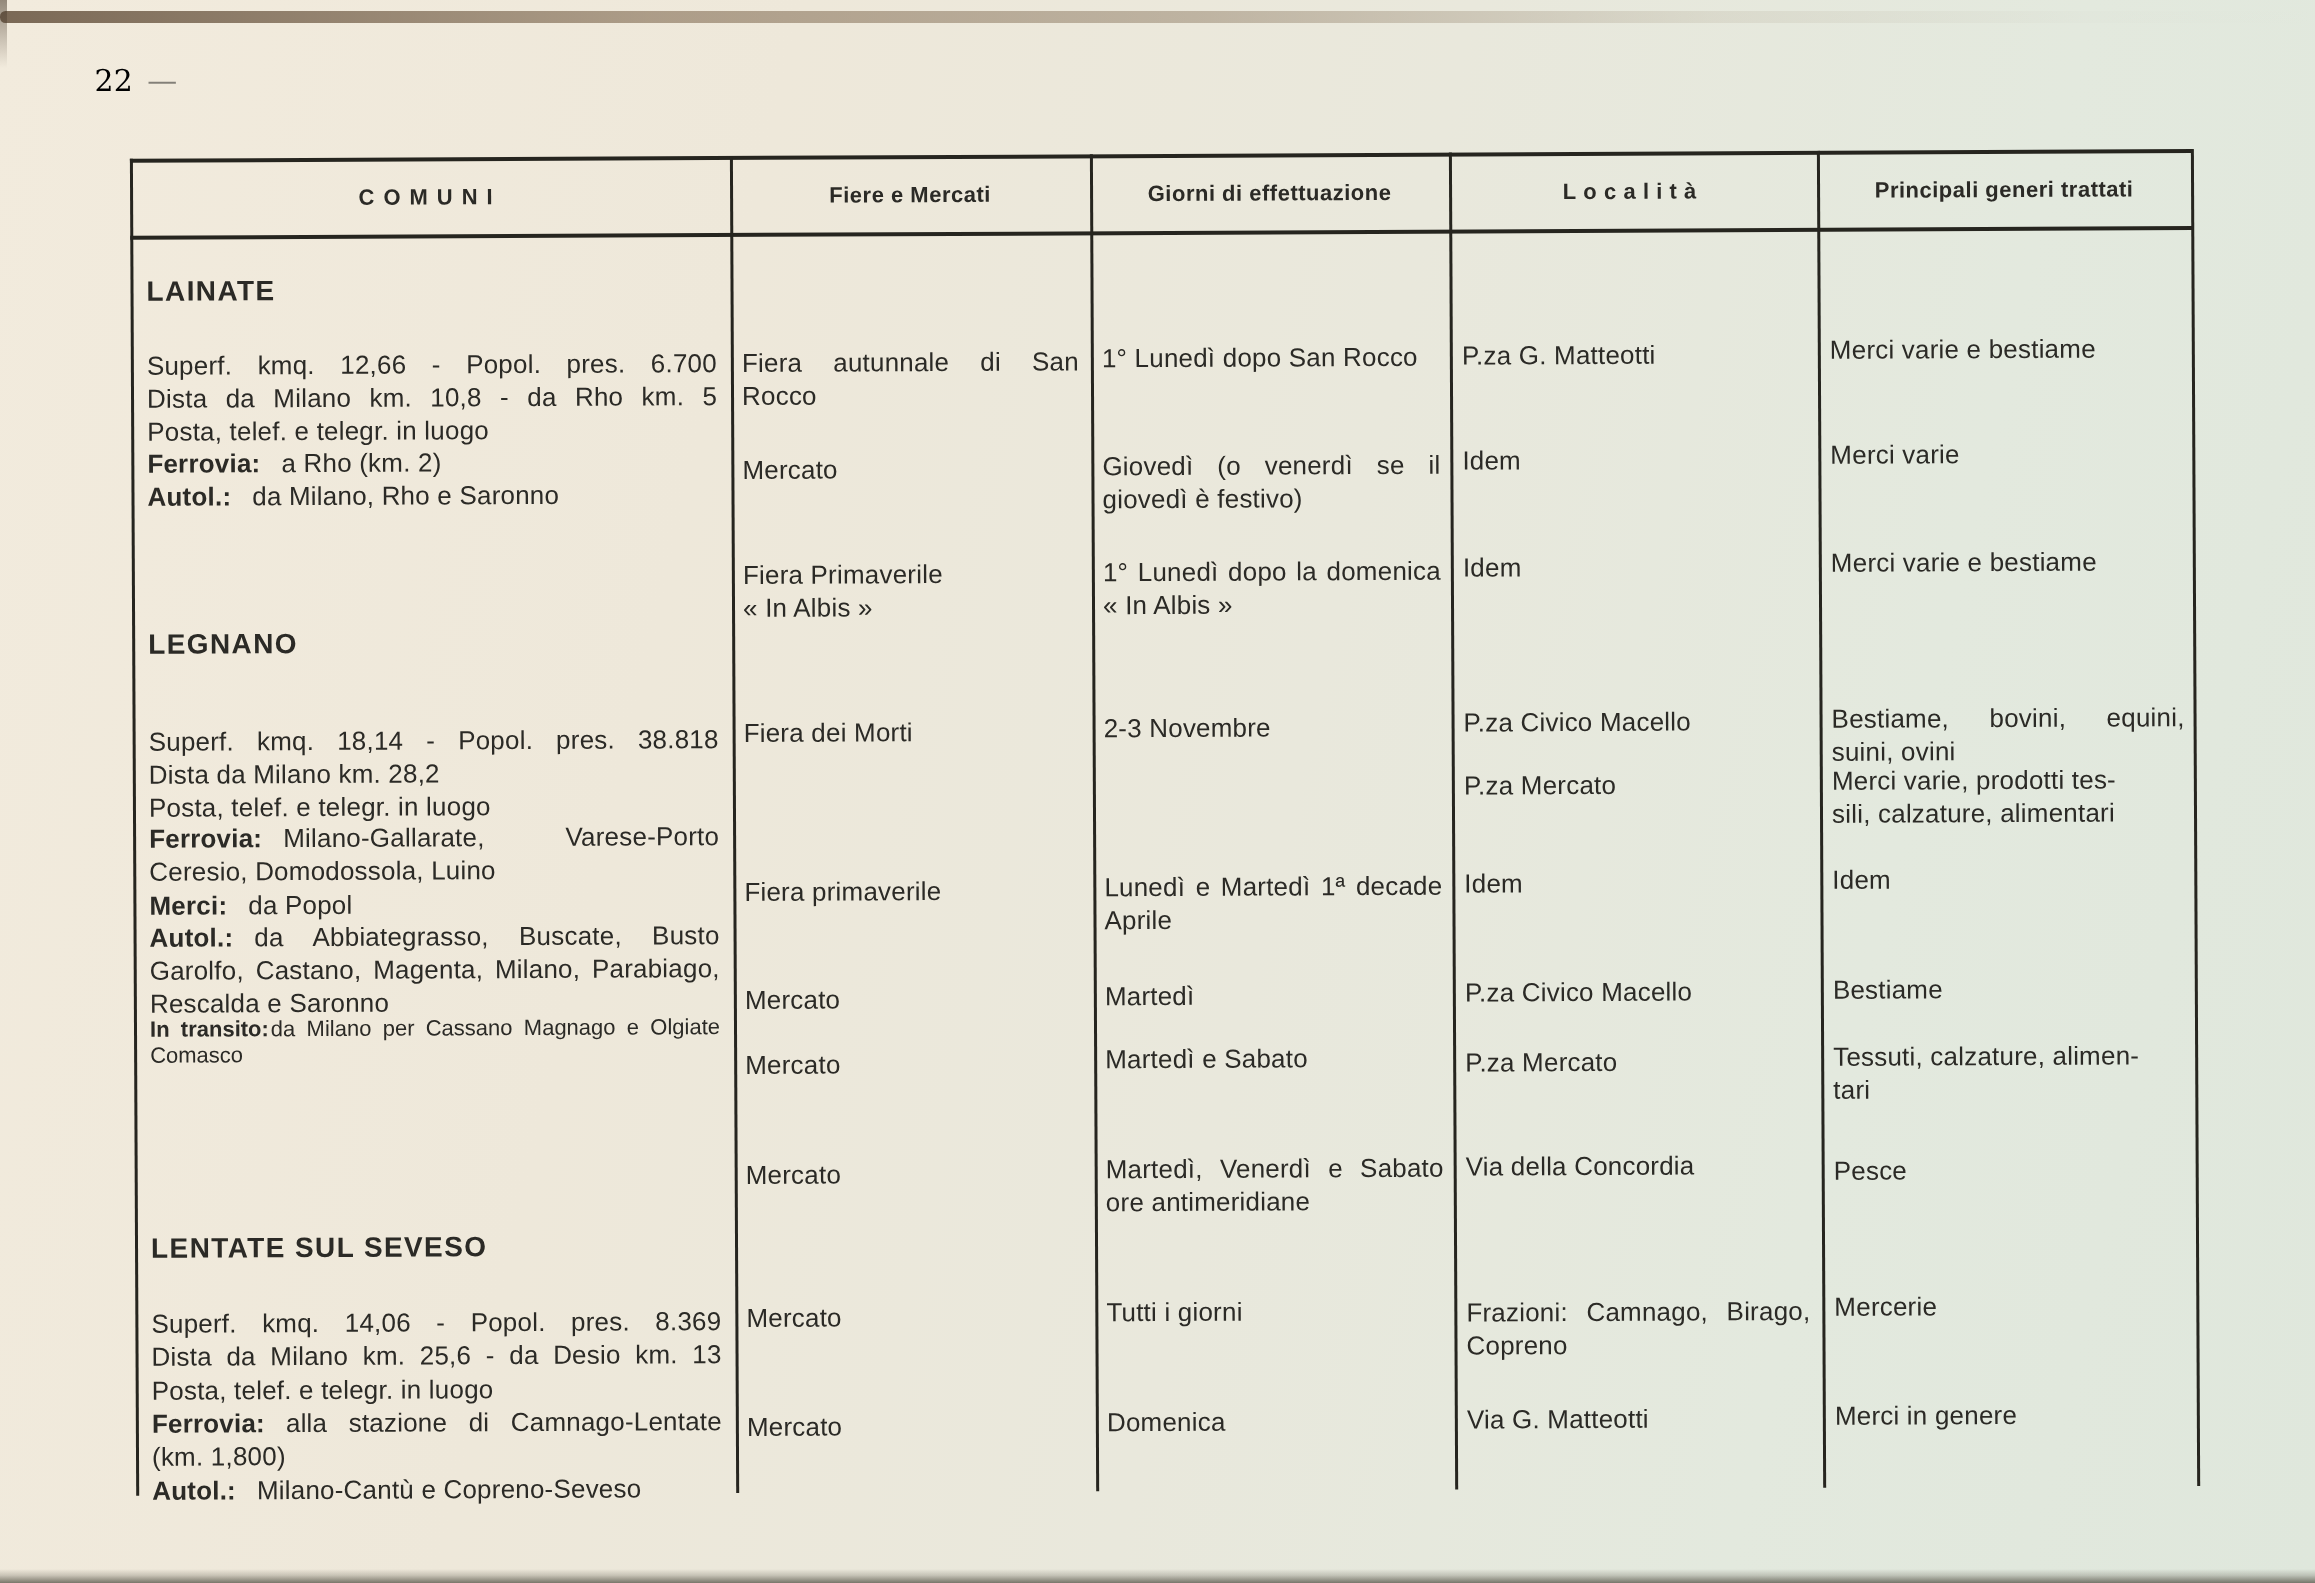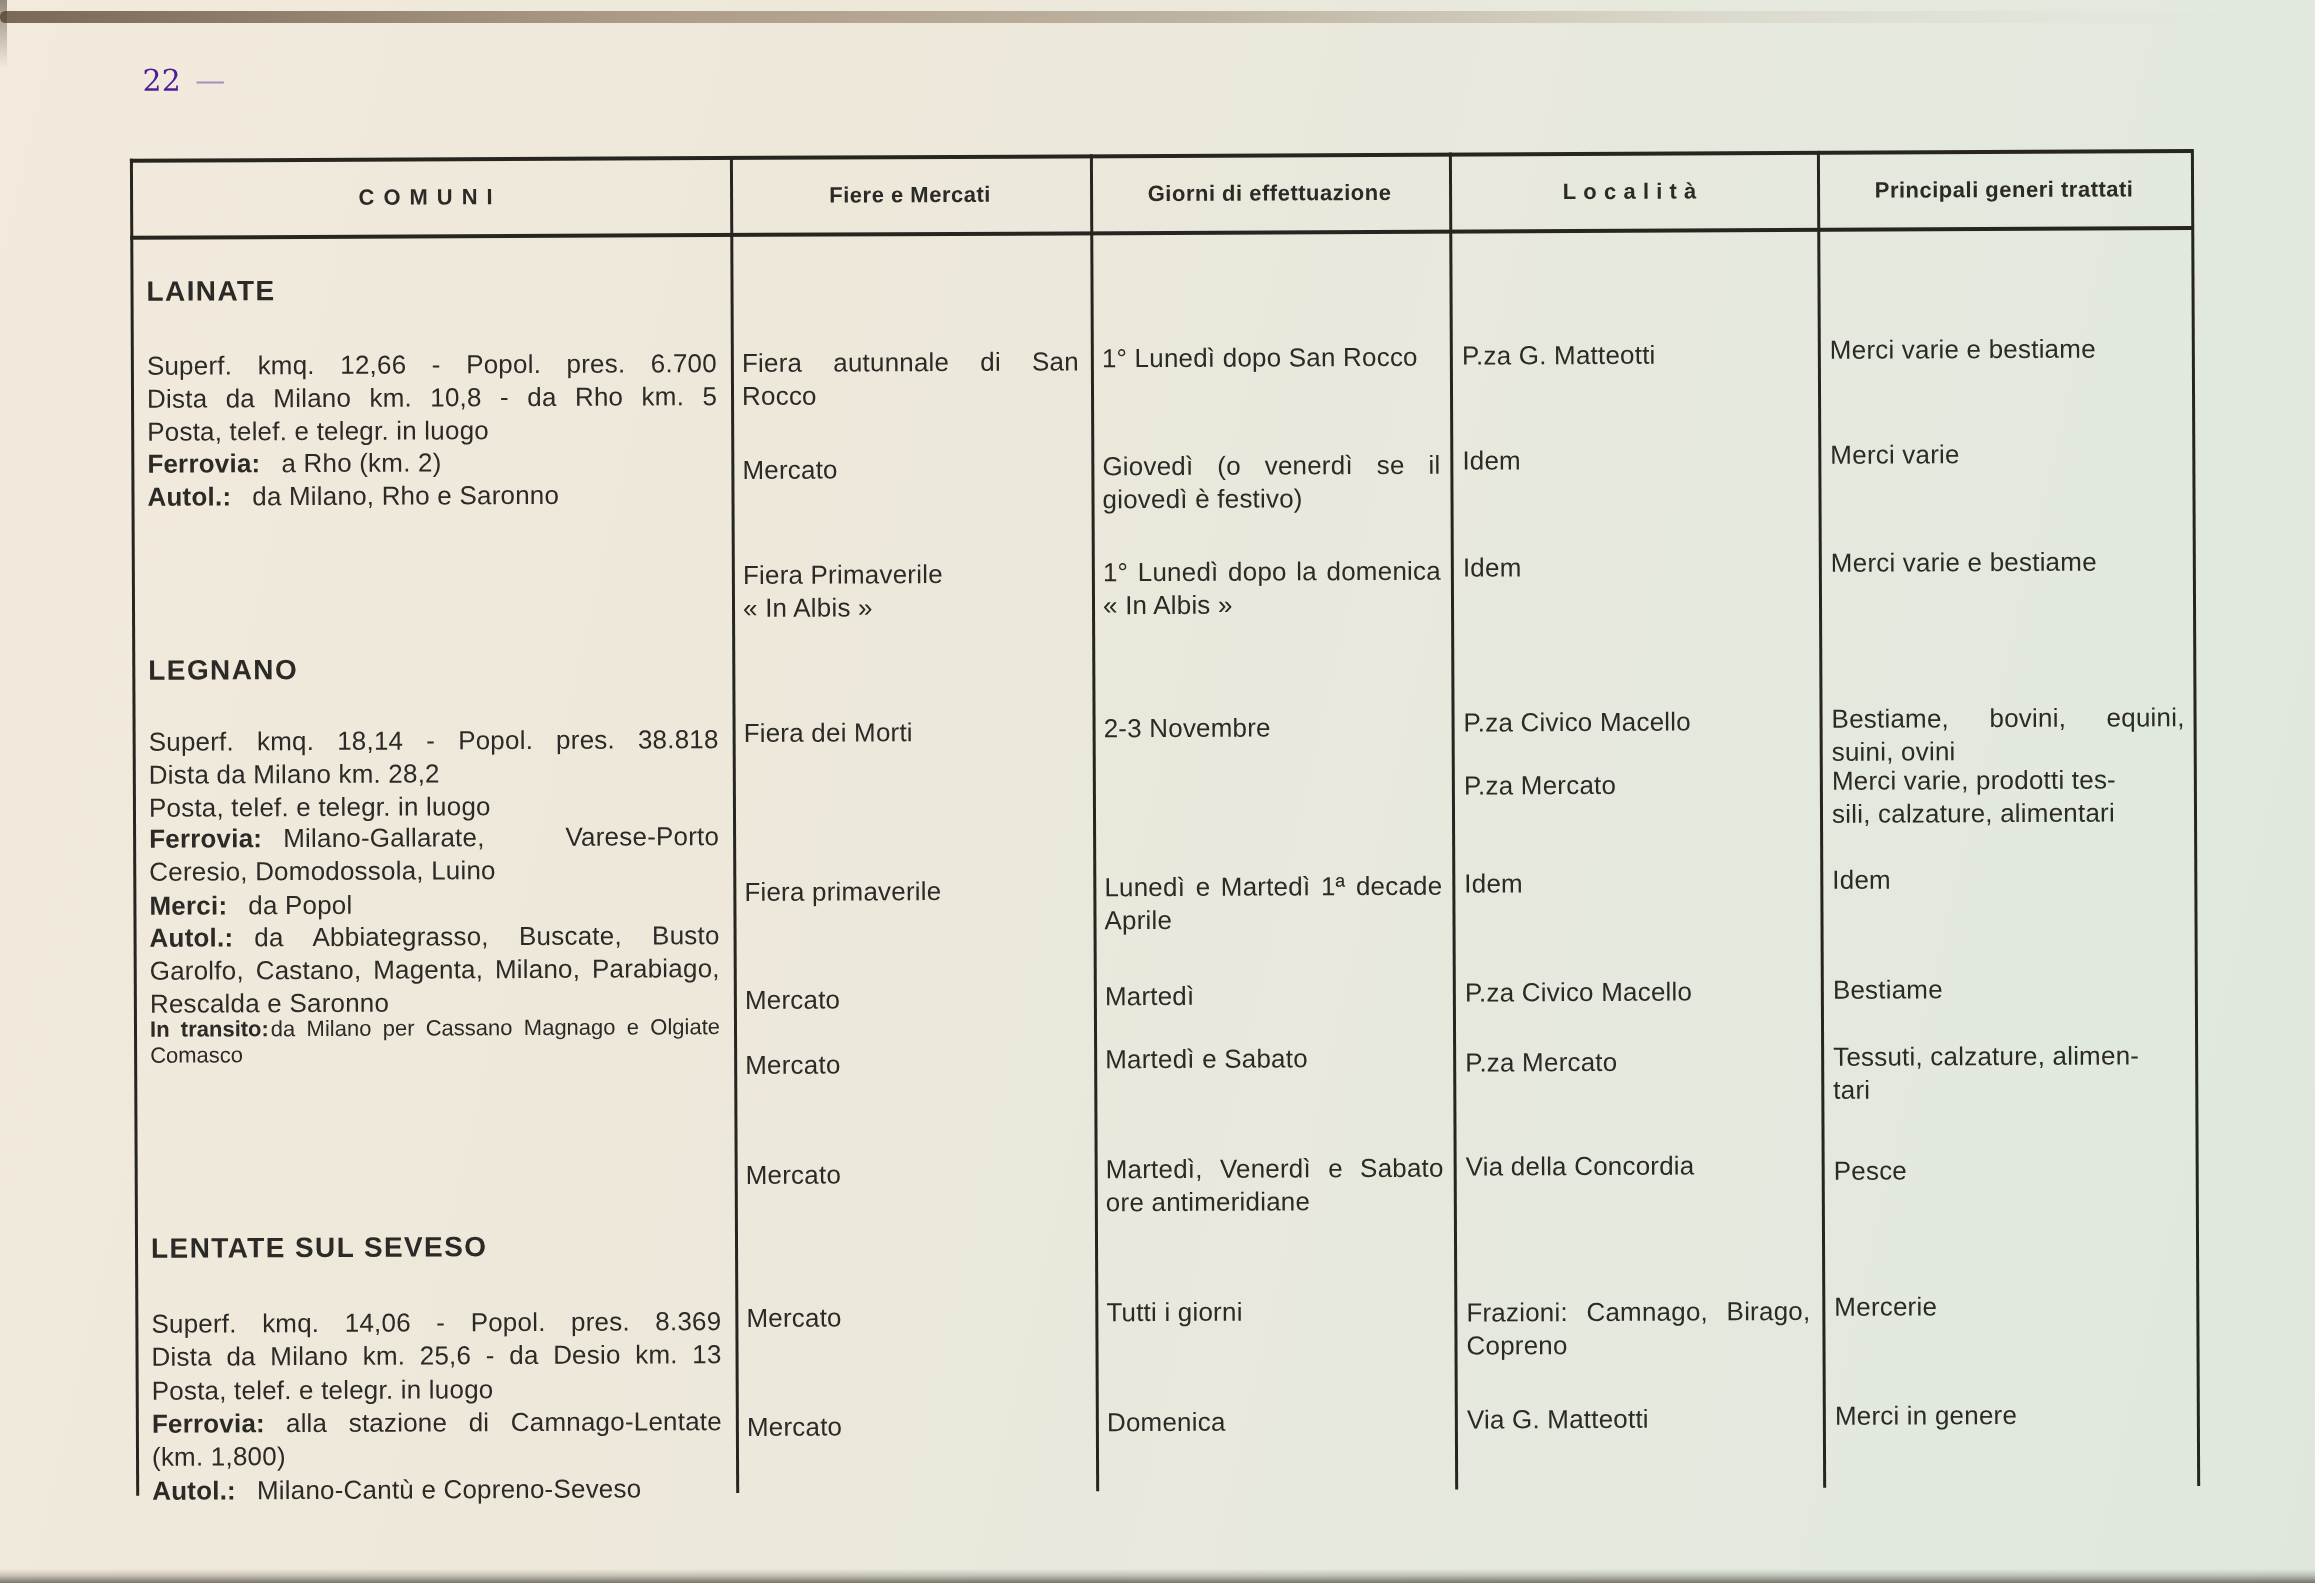--- a/index.html
+++ b/index.html
@@ -16,21 +16,21 @@
   .cell b:not(:empty){font-weight:700;margin-right:21px;}
   .justify{text-align:justify;}
   .fill{text-align:justify;text-align-last:justify;}
   .pre{white-space:pre-line;}
   .title{font-weight:700;font-size:28px;letter-spacing:1.4px;}
   .hdr{font-weight:700;font-size:22px;text-align:center;letter-spacing:0.5px;}
   .small{font-size:22px;line-height:26px;}
   .small b:not(:empty){margin-right:2px;}
   .vline{position:absolute;width:2.7px;background:#26251f;}
   .hline{position:absolute;height:3.6px;background:#26251f;}
-  #pagenum{position:absolute;left:98px;top:58px;font-family:"DejaVu Serif",serif;font-size:30px;color:#4c1d95;margin-left:48px;}
+  #pagenum{position:absolute;left:98px;top:58px;font-family:"DejaVu Serif",serif;font-size:30px;color:#000000;}
   #pagenum .dash{opacity:.45;margin-left:14.5px;}
   .edge{position:absolute;pointer-events:none;}
 </style>
 </head>
 <body>
 
 <div id="scan">
 
   <div id="pagenum">
     <span>22</span><span class="dash">—</span>
@@ -68,21 +68,21 @@
   <div class="t cell justify" style="left:1104px;top:450px;width:338px;">Giovedì (o venerdì se il giovedì è festivo)</div>
   <div class="t cell" style="left:1464px;top:446px;width:344px;">Idem</div>
   <div class="t cell" style="left:1832px;top:442px;width:353px;">Merci varie</div>
 
   <div class="t cell pre" style="left:744px;top:557px;width:337px;">Fiera Primaverile
 « In Albis »</div>
   <div class="t cell justify" style="left:1104px;top:556px;width:338px;">1° Lunedì dopo la domenica « In Albis »</div>
   <div class="t cell" style="left:1464px;top:553px;width:344px;">Idem</div>
   <div class="t cell" style="left:1832px;top:550px;width:353px;">Merci varie e bestiame</div>
 
-  <div class="t title" style="left:149px;top:650px;text-align:right;">LEGNANO</div>
+  <div class="t title" style="left:149px;top:624px;text-align:right;">LEGNANO</div>
 
   <div class="t cell fill" style="left:149px;top:721px;width:570px;"><span>Superf. kmq. 18,14 - Popol. pres. 38.818</span></div>
   <div class="t cell" style="left:149px;top:754px;width:570px;"><span>Dista da Milano km. 28,2</span></div>
   <div class="t cell" style="left:149px;top:787px;width:570px;"><span>Posta, telef. e telegr. in luogo</span></div>
   <div class="t cell justify" style="left:149px;top:818px;width:570px;"><b>Ferrovia:</b><span>Milano-Gallarate, Varese-Porto Ceresio, Domodossola, Luino</span></div>
   <div class="t cell" style="left:149px;top:885px;width:570px;"><b>Merci:</b><span>da Popol</span></div>
   <div class="t cell justify" style="left:149px;top:917px;width:570px;"><b>Autol.:</b><span>da Abbiategrasso, Buscate, Busto Garolfo, Castano, Magenta, Milano, Parabiago, Rescalda e Saronno</span></div>
   <div class="t small justify" style="left:149px;top:1012px;width:570px;"><b>In transito:</b><span>da Milano per Cassano Magnago e Olgiate Comasco</span></div>
 
   <div class="t cell" style="left:744px;top:715px;width:337px;">Fiera dei Morti</div>

